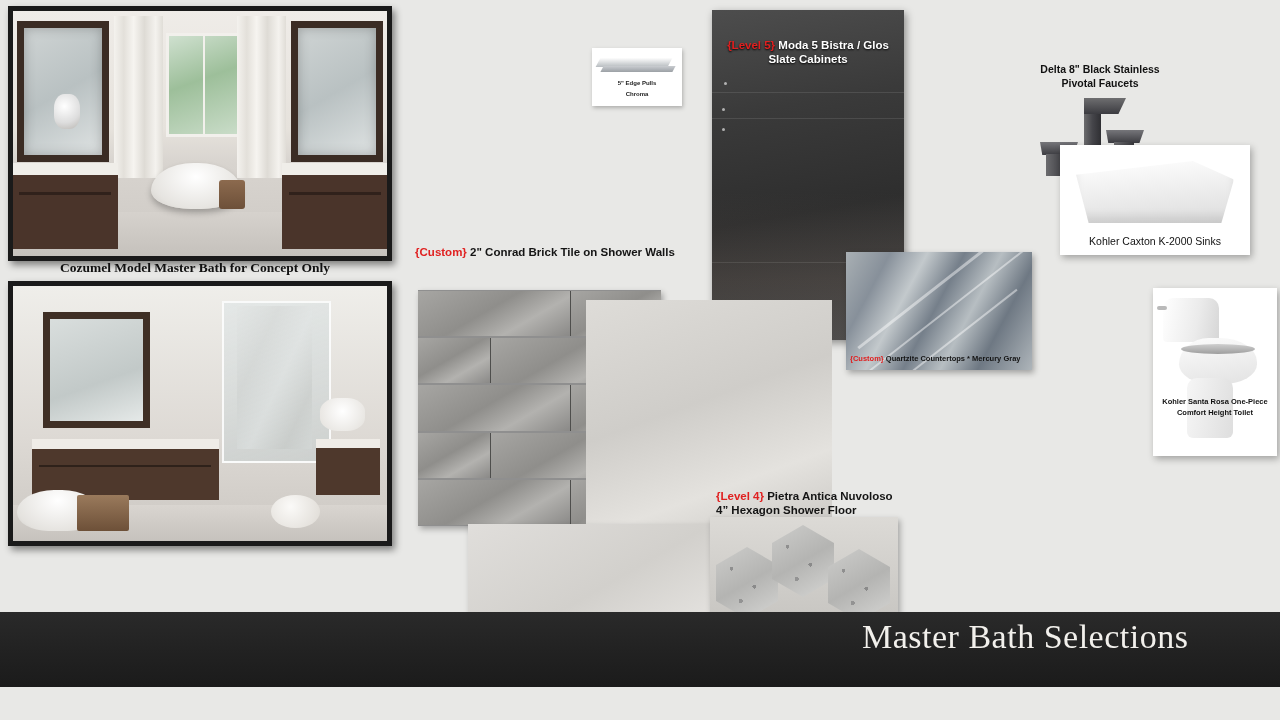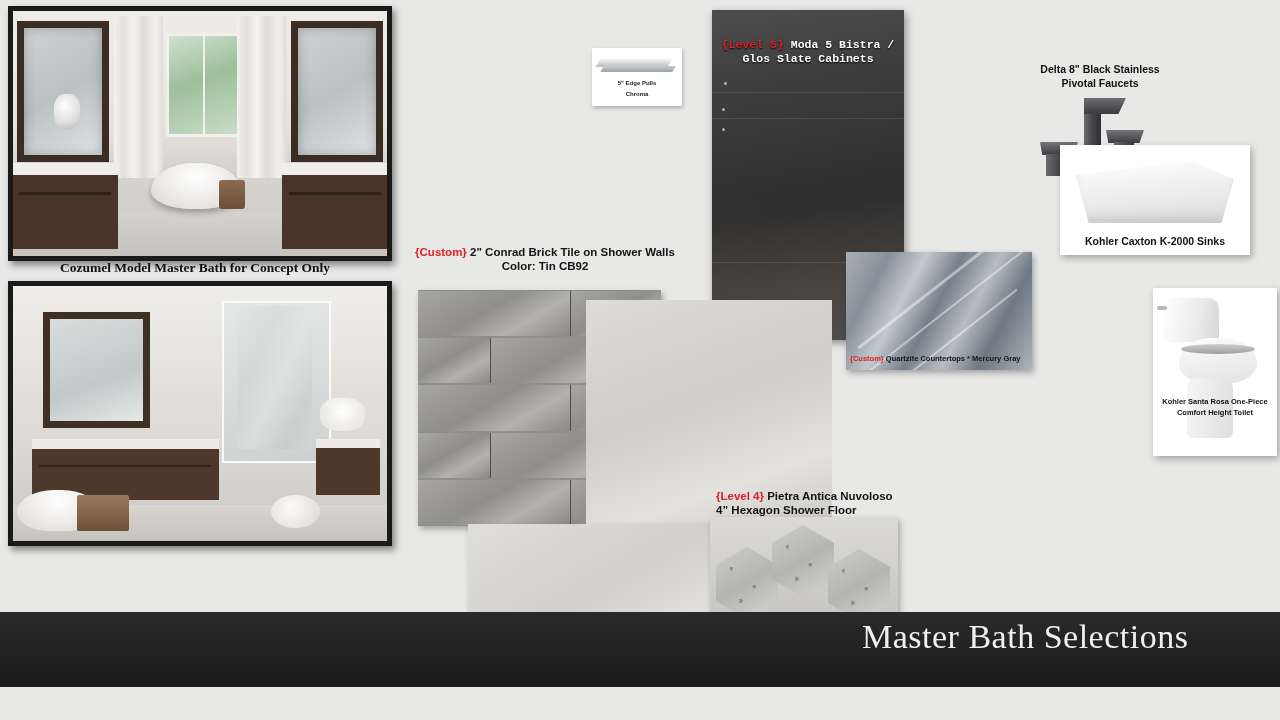--- a/index.html
+++ b/index.html
@@ -96,21 +96,21 @@
 
   
   #cabinet{left:712px;top:10px;width:192px;height:330px;
      background:linear-gradient(170deg,#4d4d4d,#3a3a3a 30%,#2e2e2e 60%,#474544 100%);
      box-shadow:2px 3px 8px rgba(0,0,0,.4);overflow:hidden;}
   .cab-line{position:absolute;left:0;width:100%;height:1px;background:rgba(255,255,255,.10);}
   .cab-dot{position:absolute;width:3px;height:3px;border-radius:50%;background:#cfcfcf;opacity:.8;}
   .cab-refl{position:absolute;left:0;bottom:0;width:100%;height:45%;
      background:linear-gradient(180deg,rgba(255,255,255,0),rgba(180,150,130,.10) 60%,rgba(255,255,255,.05));}
   .cab-label{position:absolute;left:4px;right:4px;top:28px;text-align:center;
-     font-size:11.5px;font-weight:bold;color:#fff;line-height:1.25;text-shadow:0 1px 2px #000;font-family:Liberation Mono, monospace;}
+     font-size:11.5px;font-weight:bold;color:#fff;line-height:1.25;text-shadow:0 1px 2px #000;}
 
   
   #bricktile{left:418px;top:290px;width:243px;height:236px;
      box-shadow:2px 3px 6px rgba(0,0,0,.3);overflow:hidden;background:#8f8f8f;}
   .brow{position:absolute;left:0;width:100%;height:20%;}
   .brick{position:absolute;top:1px;bottom:1px;
      background:linear-gradient(150deg,#a7a6a3,#8f8e8b 45%,#b3b2af 70%,#8a8987);
      border-right:1px solid #4e4e4c;}
 
   
@@ -150,21 +150,21 @@
 
   
   #sinkcard{left:1060px;top:145px;width:190px;height:110px;background:#fff;
      box-shadow:2px 3px 7px rgba(0,0,0,.3);}
   .sink-basin{position:absolute;left:16px;top:16px;width:158px;height:62px;
      background:linear-gradient(175deg,#ffffff,#f1f1f1 40%,#dcdcdc);
      border-radius:8px 24px 8px 8px;
      box-shadow:inset 0 -7px 10px rgba(0,0,0,.09);
      clip-path:polygon(0 22%,74% 0,100% 30%,92% 100%,8% 100%);}
   .sink-cap{position:absolute;left:0;right:0;bottom:8px;text-align:center;
-     font-size:10.5px;font-weight:bold;color:#111;}
+     font-size:10.5px;font-weight:normal;color:#111;}
 
   
   #toiletcard{left:1153px;top:288px;width:124px;height:168px;background:#fff;
      box-shadow:2px 3px 7px rgba(0,0,0,.3);overflow:hidden;}
   .t-tank{position:absolute;left:10px;top:10px;width:56px;height:44px;
      background:linear-gradient(100deg,#ffffff,#ebebeb 60%,#d6d6d6);border-radius:10px 10px 4px 4px;}
   .t-lever{position:absolute;left:4px;top:18px;width:10px;height:4px;background:#b9b9b9;border-radius:2px;}
   .t-bowl{position:absolute;left:26px;top:50px;width:78px;height:46px;
      background:linear-gradient(170deg,#fcfcfc,#e2e2e2);border-radius:40% 50% 46% 44%/60% 55% 45% 45%;}
   .t-seat{position:absolute;left:28px;top:56px;width:74px;height:10px;
@@ -273,21 +273,20 @@
       <span class="red">{Level 5}</span>
       <span>Moda 5 Bistra / Glos Slate Cabinets</span>
     </div>
   </div>
 
   <div class="wall-lbl lbl">
     <div>
       <span class="red">{Custom}</span>
       <span>2" Conrad Brick Tile on Shower Walls</span>
     </div>
-    <div>Color: Tin CB92</div>
   </div>
 
   <div class="abs" id="bricktile">
     <div class="brow" style="top:0%;">
       <div class="brick" style="left:0;width:152px;"></div>
       <div class="brick" style="left:153px;width:100px;"></div>
     </div>
     <div class="brow" style="top:20%;">
       <div class="brick" style="left:0;width:72px;"></div>
       <div class="brick" style="left:73px;width:152px;"></div>

